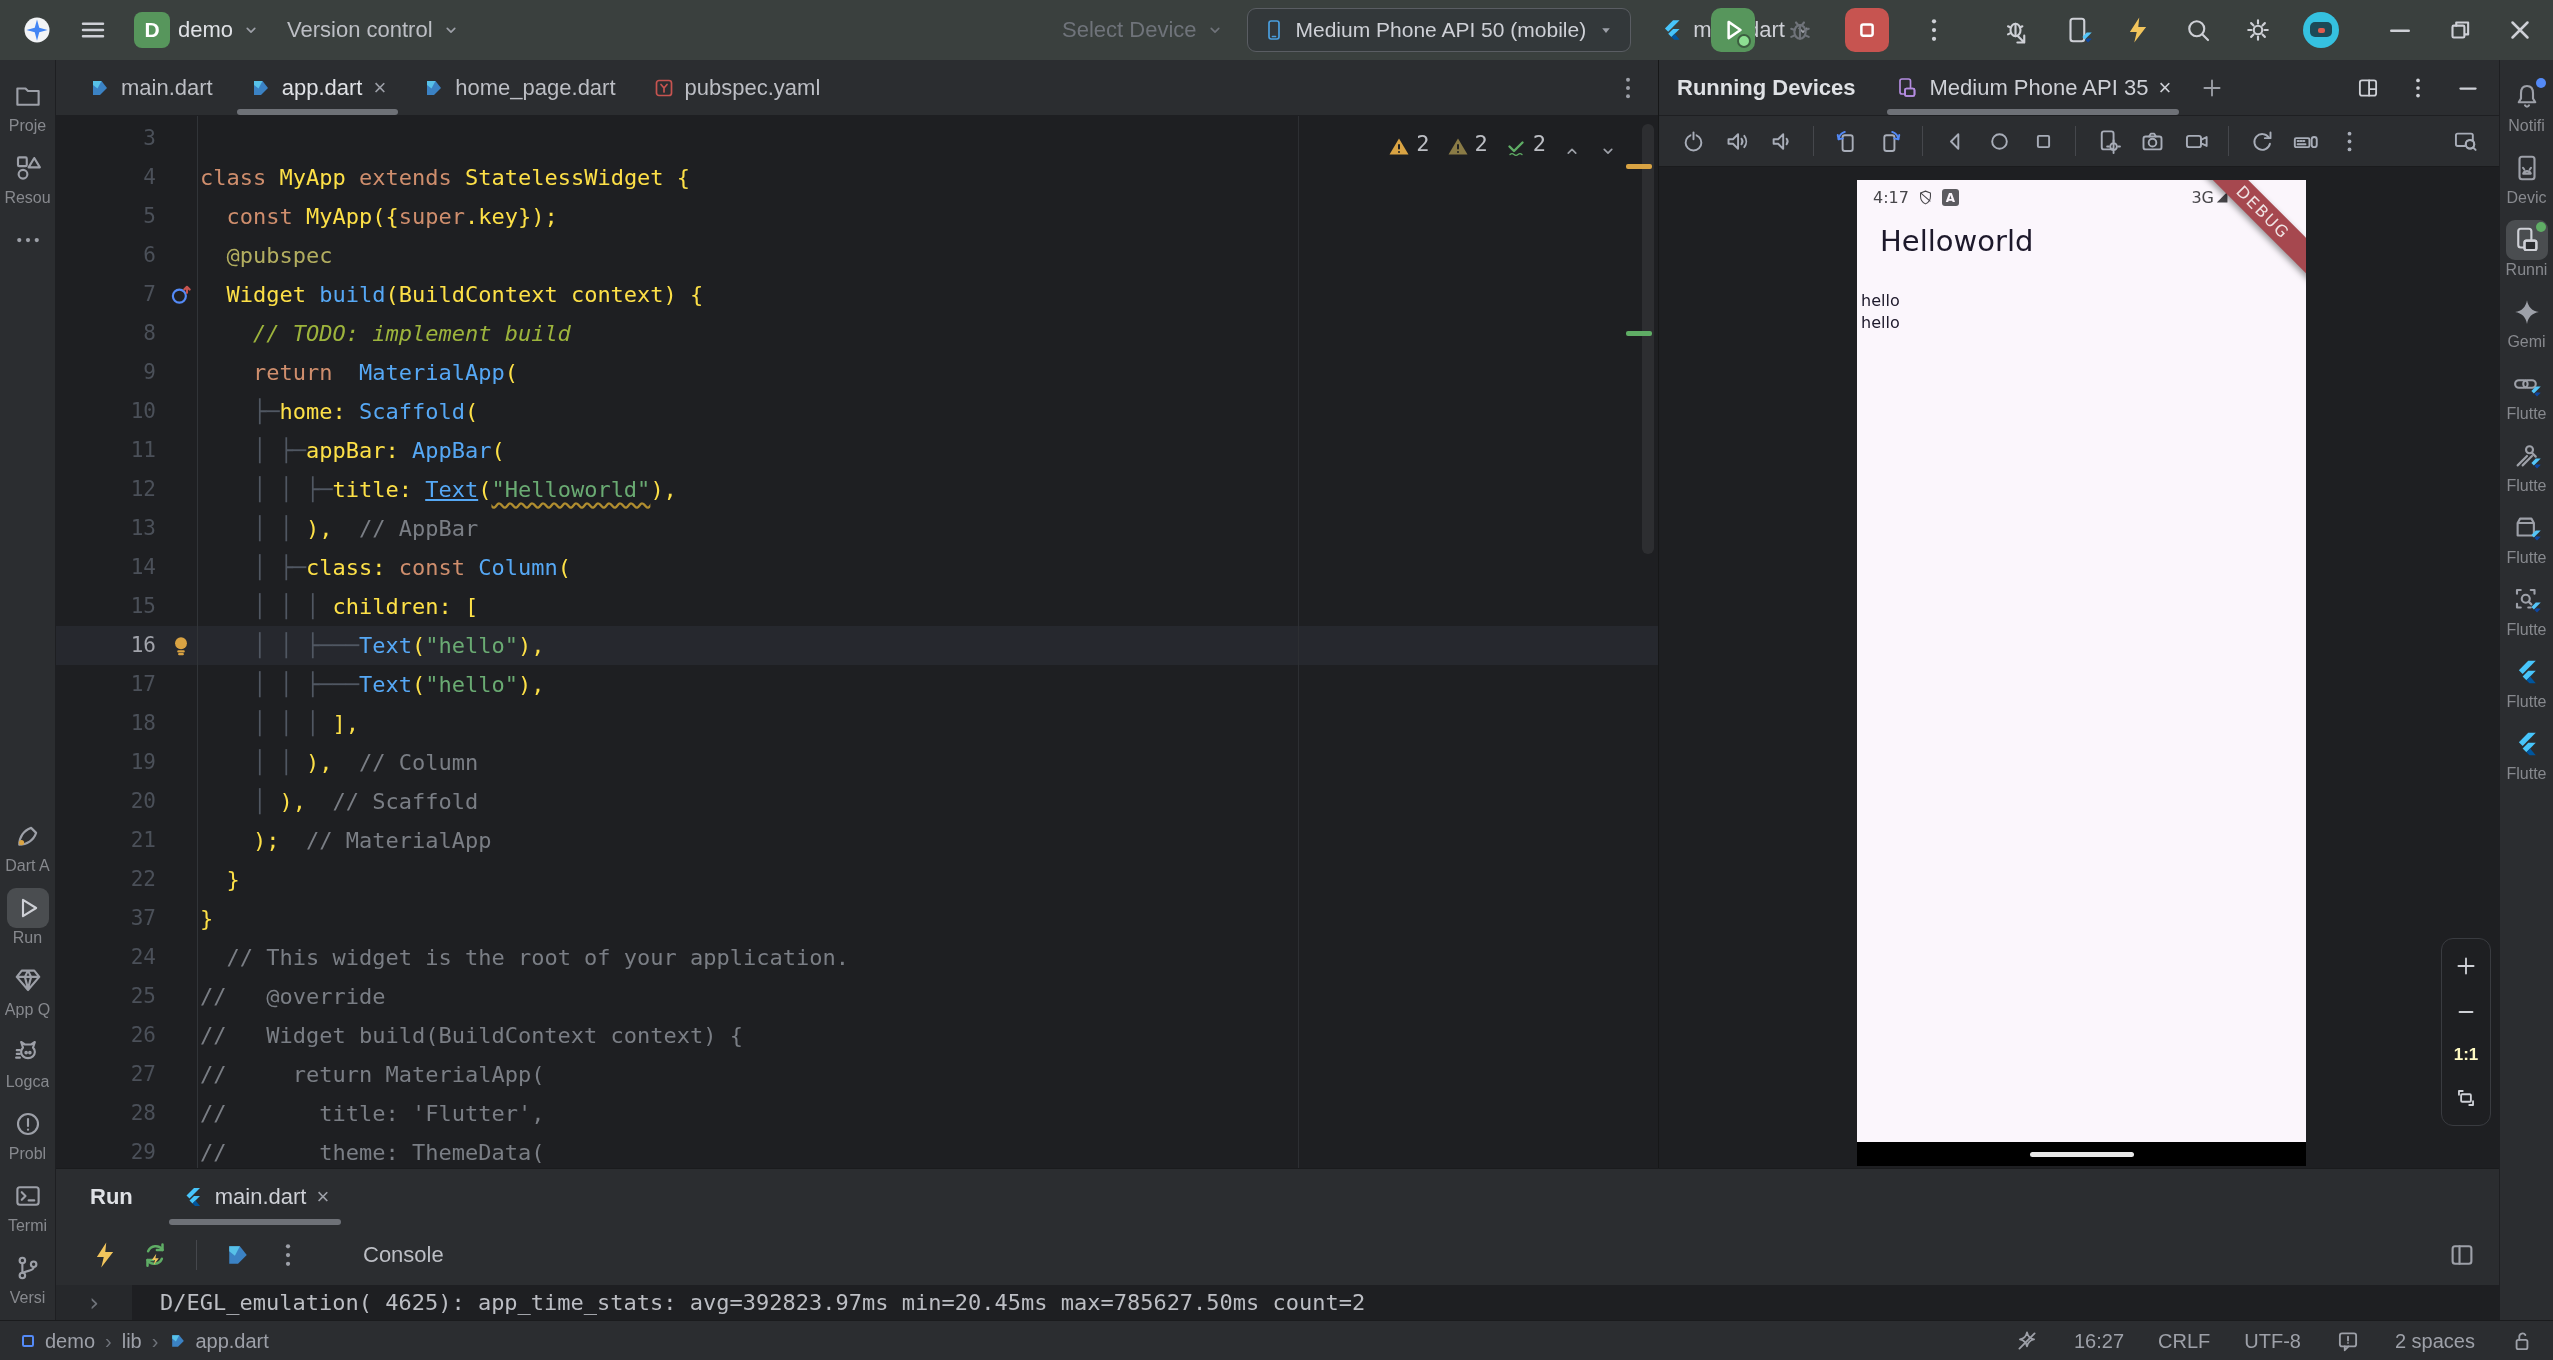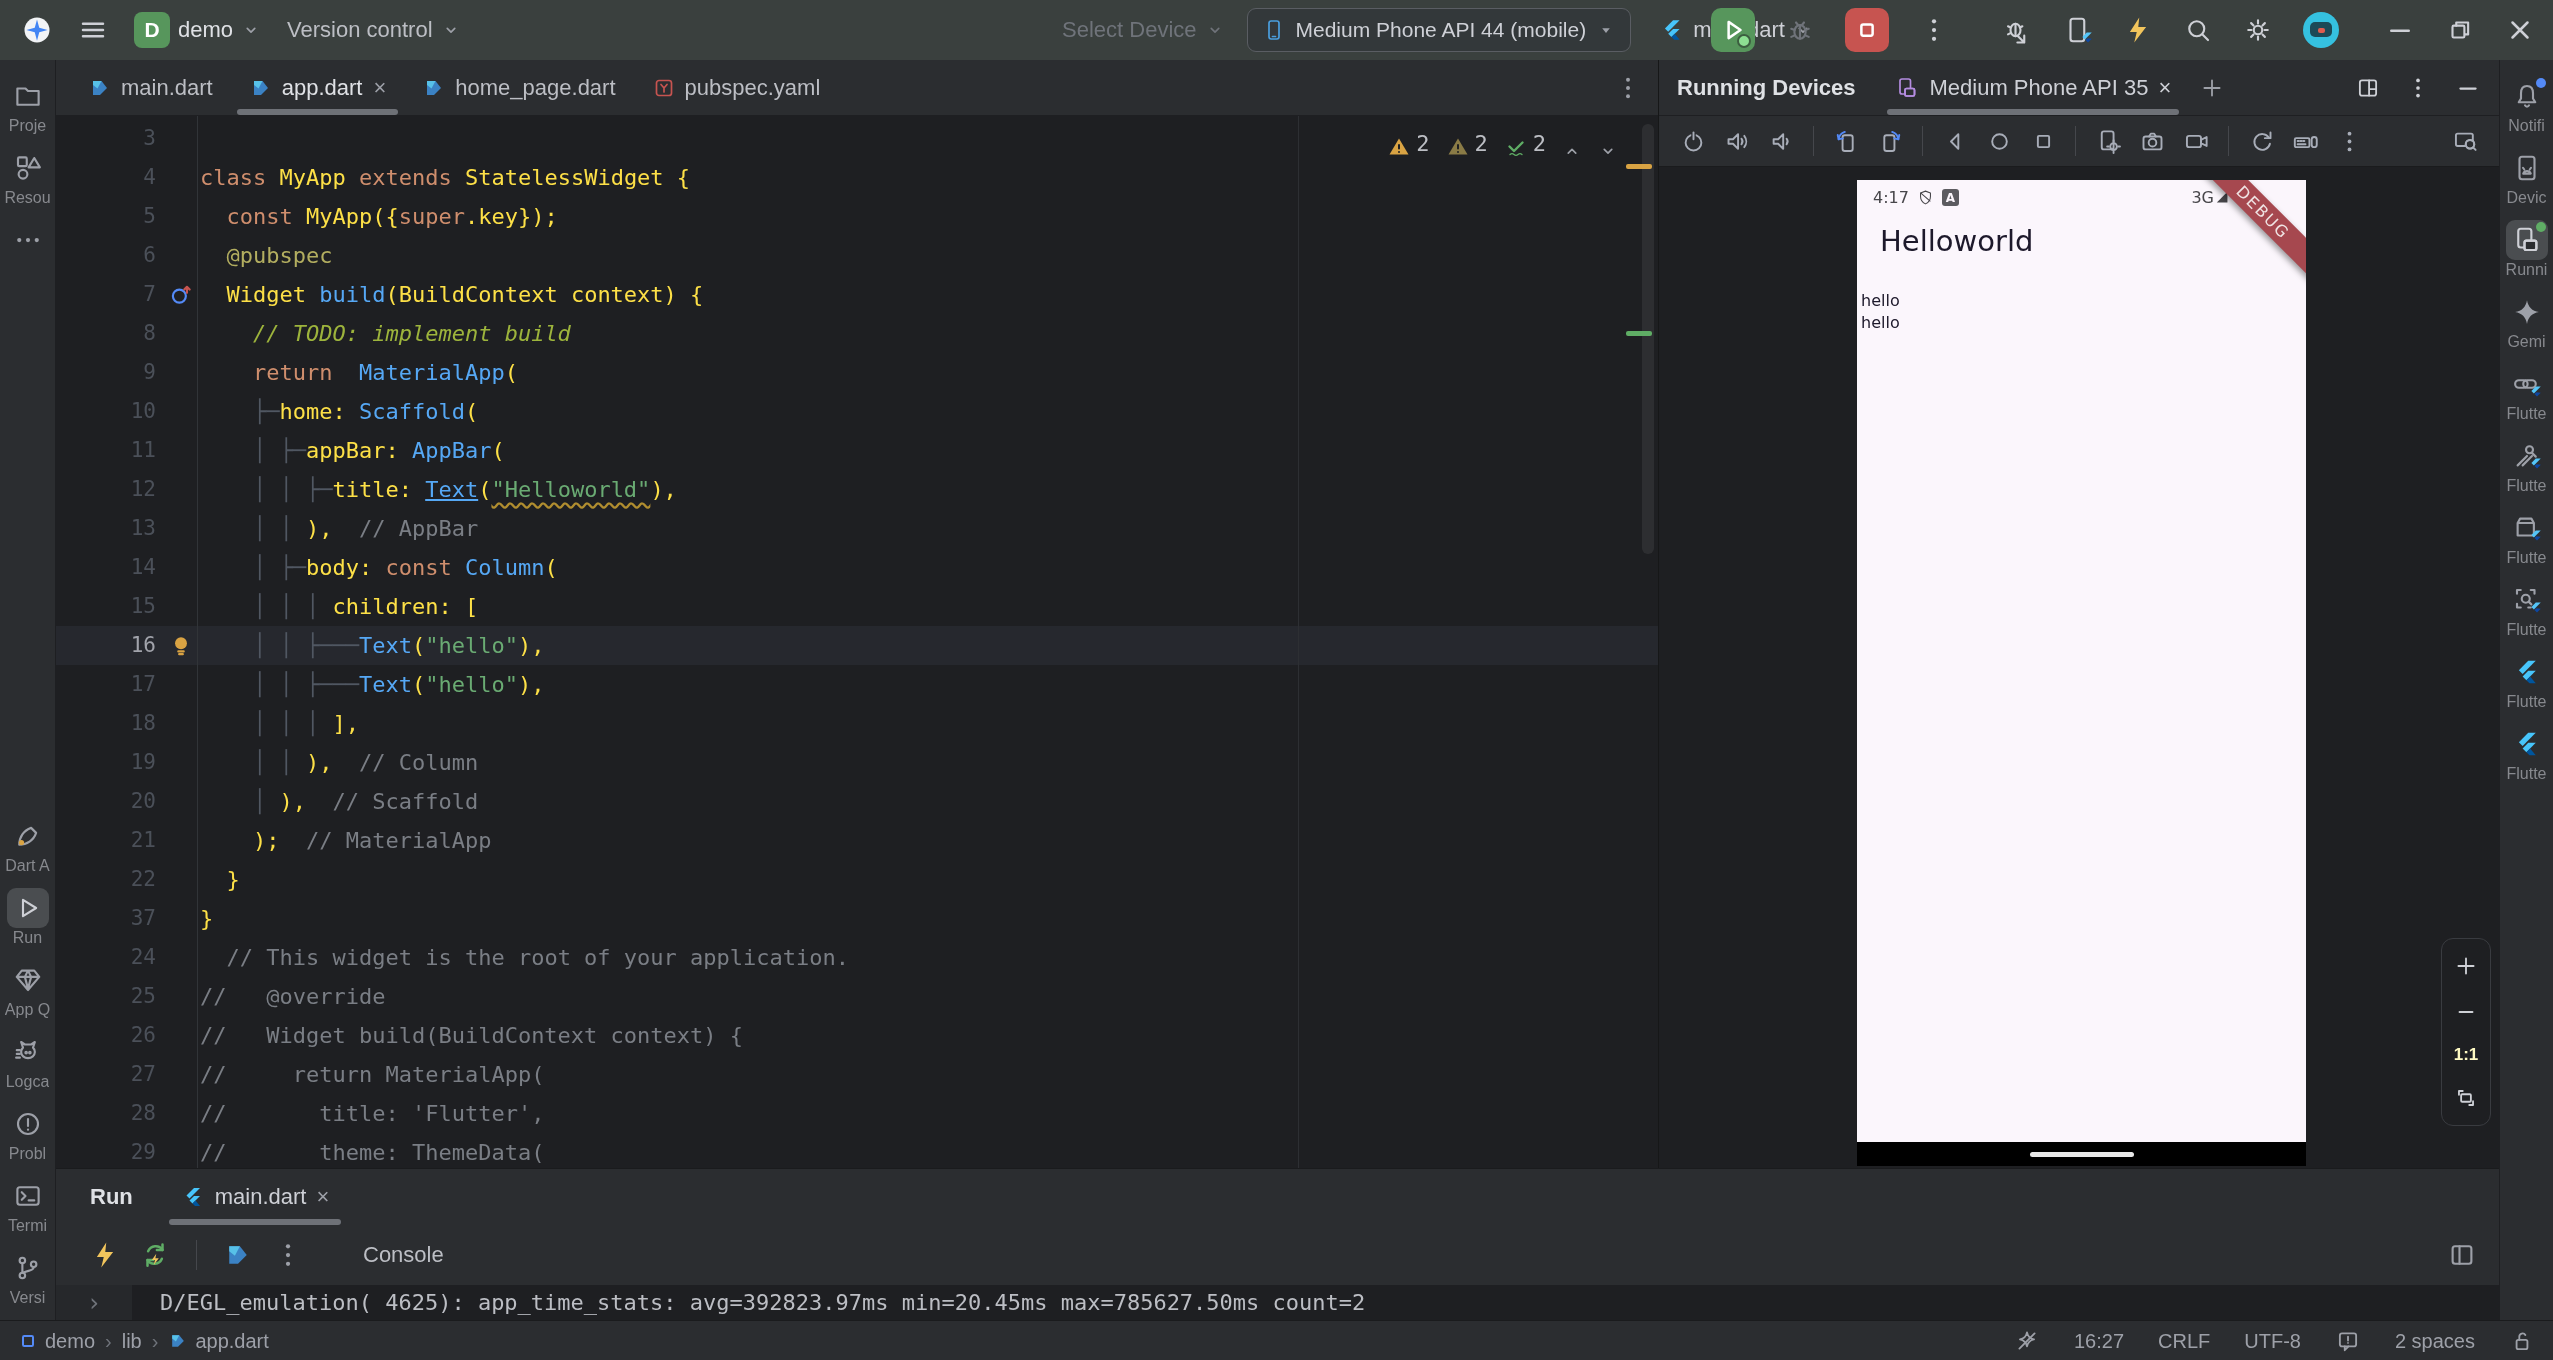--- a/index.html
+++ b/index.html
@@ -155,21 +155,21 @@
         <span>Select Device</span>
         <span class="tbic" style="width:20px;height:20px;color:#6f737a"><svg viewBox="0 0 24 24" width="100%" height="100%" fill="none" stroke="currentColor" stroke-width="1.7" stroke-linecap="round" stroke-linejoin="round">
               <path d="M7.5 10l4.5 4.5L16.5 10" stroke-width="2"></path>
             </svg></span>
       </div>
       <div class="combo">
         <span class="tbic" style="width:24px;height:24px;color:#4a9edd"><svg viewBox="0 0 24 24" width="100%" height="100%" fill="none" stroke="currentColor" stroke-width="1.7" stroke-linecap="round" stroke-linejoin="round">
               <rect x="7" y="3" width="10" height="18" rx="2.2"></rect>
               <path d="M10.5 18.5h3"></path>
             </svg></span>
-        <span>Medium Phone API 44 (mobile)</span>
+        <span>Medium Phone API 50 (mobile)</span>
         <span class="tbic" style="width:20px;height:20px"><svg viewBox="0 0 24 24" width="100%" height="100%" fill="none" stroke="currentColor" stroke-width="1.7" stroke-linecap="round" stroke-linejoin="round">
               <path d="M7.5 10h9L12 15.5z" fill="#9da0a8" stroke="none"></path>
             </svg></span>
       </div>
       <div class="runcfg">
         <span class="tbic" style="width:26px;height:26px"><svg viewBox="0 0 24 24" width="100%" height="100%" fill="none" stroke="currentColor" stroke-width="1.7" stroke-linecap="round" stroke-linejoin="round">
               <polygon points="19,3 8.5,13.5 5.5,10.5 13,3" fill="#47c5fb" stroke="none"></polygon>
               <polygon points="19,11 11.5,18.5 8.5,15.5 13,11" fill="#47c5fb" stroke="none"></polygon>
               <polygon points="11.5,18.5 14,21 19,21 14.5,15.5" fill="#00569e" stroke="none"></polygon>
             </svg></span>
@@ -451,21 +451,21 @@
               <div class="cline"><span class="gnum">7</span><span class="gico"><span class="ic" style="width:26px;height:26px;position:absolute;left:0;top:1px"><svg viewBox="0 0 24 24" width="100%" height="100%" fill="none" stroke="currentColor" stroke-width="1.7" stroke-linecap="round" stroke-linejoin="round">
                       <circle cx="10.5" cy="13" r="6" stroke="#548af7" stroke-width="2"></circle>
                       <path d="M17.5 10V4.5M17.5 4.5L15 7M17.5 4.5L20 7" stroke="#c75450" stroke-width="2"></path>
                     </svg></span></span><span class="ltext"><span class="tk-d">  Widget </span><span class="tk-c">build</span><span class="tk-d">(BuildContext context) {</span></span></div>
               <div class="cline"><span class="gnum">8</span><span class="gico"></span><span class="ltext"><span class="tk-d">    </span><span class="tk-t2">// TODO: implement build</span></span></div>
               <div class="cline"><span class="gnum">9</span><span class="gico"></span><span class="ltext"><span class="tk-d">    </span><span class="tk-k">return  </span><span class="tk-c">MaterialApp</span><span class="tk-d">(</span></span></div>
               <div class="cline"><span class="gnum">10</span><span class="gico"></span><span class="ltext"><span class="tk-d">    </span><span class="tk-g">├─</span><span class="tk-d">home: </span><span class="tk-c">Scaffold</span><span class="tk-d">(</span></span></div>
               <div class="cline"><span class="gnum">11</span><span class="gico"></span><span class="ltext"><span class="tk-d">    </span><span class="tk-g">│ ├─</span><span class="tk-d">appBar: </span><span class="tk-c">AppBar</span><span class="tk-d">(</span></span></div>
               <div class="cline"><span class="gnum">12</span><span class="gico"></span><span class="ltext"><span class="tk-d">    </span><span class="tk-g">│ │ ├─</span><span class="tk-d">title: </span><span class="tk-u">Text</span><span class="tk-d">(</span><span class="tk-w">"Helloworld"</span><span class="tk-d">),</span></span></div>
               <div class="cline"><span class="gnum">13</span><span class="gico"></span><span class="ltext"><span class="tk-d">    </span><span class="tk-g">│ │ </span><span class="tk-d">),  </span><span class="tk-m">// AppBar</span></span></div>
-              <div class="cline"><span class="gnum">14</span><span class="gico"></span><span class="ltext"><span class="tk-d">    </span><span class="tk-g">│ ├─</span><span class="tk-d">body: </span><span class="tk-k">const </span><span class="tk-c">Column</span><span class="tk-d">(</span></span></div>
+              <div class="cline"><span class="gnum">14</span><span class="gico"></span><span class="ltext"><span class="tk-d">    </span><span class="tk-g">│ ├─</span><span class="tk-d">class: </span><span class="tk-k">const </span><span class="tk-c">Column</span><span class="tk-d">(</span></span></div>
               <div class="cline"><span class="gnum">15</span><span class="gico"></span><span class="ltext"><span class="tk-d">    </span><span class="tk-g">│ │ │ </span><span class="tk-d">children: [</span></span></div>
               <div class="cline cur"><span class="gnum">16</span><span class="gico"><span class="ic" style="width:26px;height:26px;position:absolute;left:0;top:1px"><svg viewBox="0 0 24 24" width="100%" height="100%" fill="none" stroke="currentColor" stroke-width="1.7" stroke-linecap="round" stroke-linejoin="round">
                       <circle cx="12" cy="9.5" r="5.5" fill="#d9a343" stroke="none"></circle>
                       <path d="M9.5 17h5M10.3 19.5h3.4" stroke="#d9a343" stroke-width="2"></path>
                     </svg></span></span><span class="ltext"><span class="tk-d">    </span><span class="tk-g">│ │ ├───</span><span class="tk-c">Text</span><span class="tk-d">(</span><span class="tk-s">"hello"</span><span class="tk-d">),</span></span></div>
               <div class="cline"><span class="gnum">17</span><span class="gico"></span><span class="ltext"><span class="tk-d">    </span><span class="tk-g">│ │ ├───</span><span class="tk-c">Text</span><span class="tk-d">(</span><span class="tk-s">"hello"</span><span class="tk-d">),</span></span></div>
               <div class="cline"><span class="gnum">18</span><span class="gico"></span><span class="ltext"><span class="tk-d">    </span><span class="tk-g">│ │ │ </span><span class="tk-d">],</span></span></div>
               <div class="cline"><span class="gnum">19</span><span class="gico"></span><span class="ltext"><span class="tk-d">    </span><span class="tk-g">│ │ </span><span class="tk-d">),  </span><span class="tk-m">// Column</span></span></div>
               <div class="cline"><span class="gnum">20</span><span class="gico"></span><span class="ltext"><span class="tk-d">    </span><span class="tk-g">│ </span><span class="tk-d">),  </span><span class="tk-m">// Scaffold</span></span></div>
               <div class="cline"><span class="gnum">21</span><span class="gico"></span><span class="ltext"><span class="tk-d">    );  </span><span class="tk-m">// MaterialApp</span></span></div>

